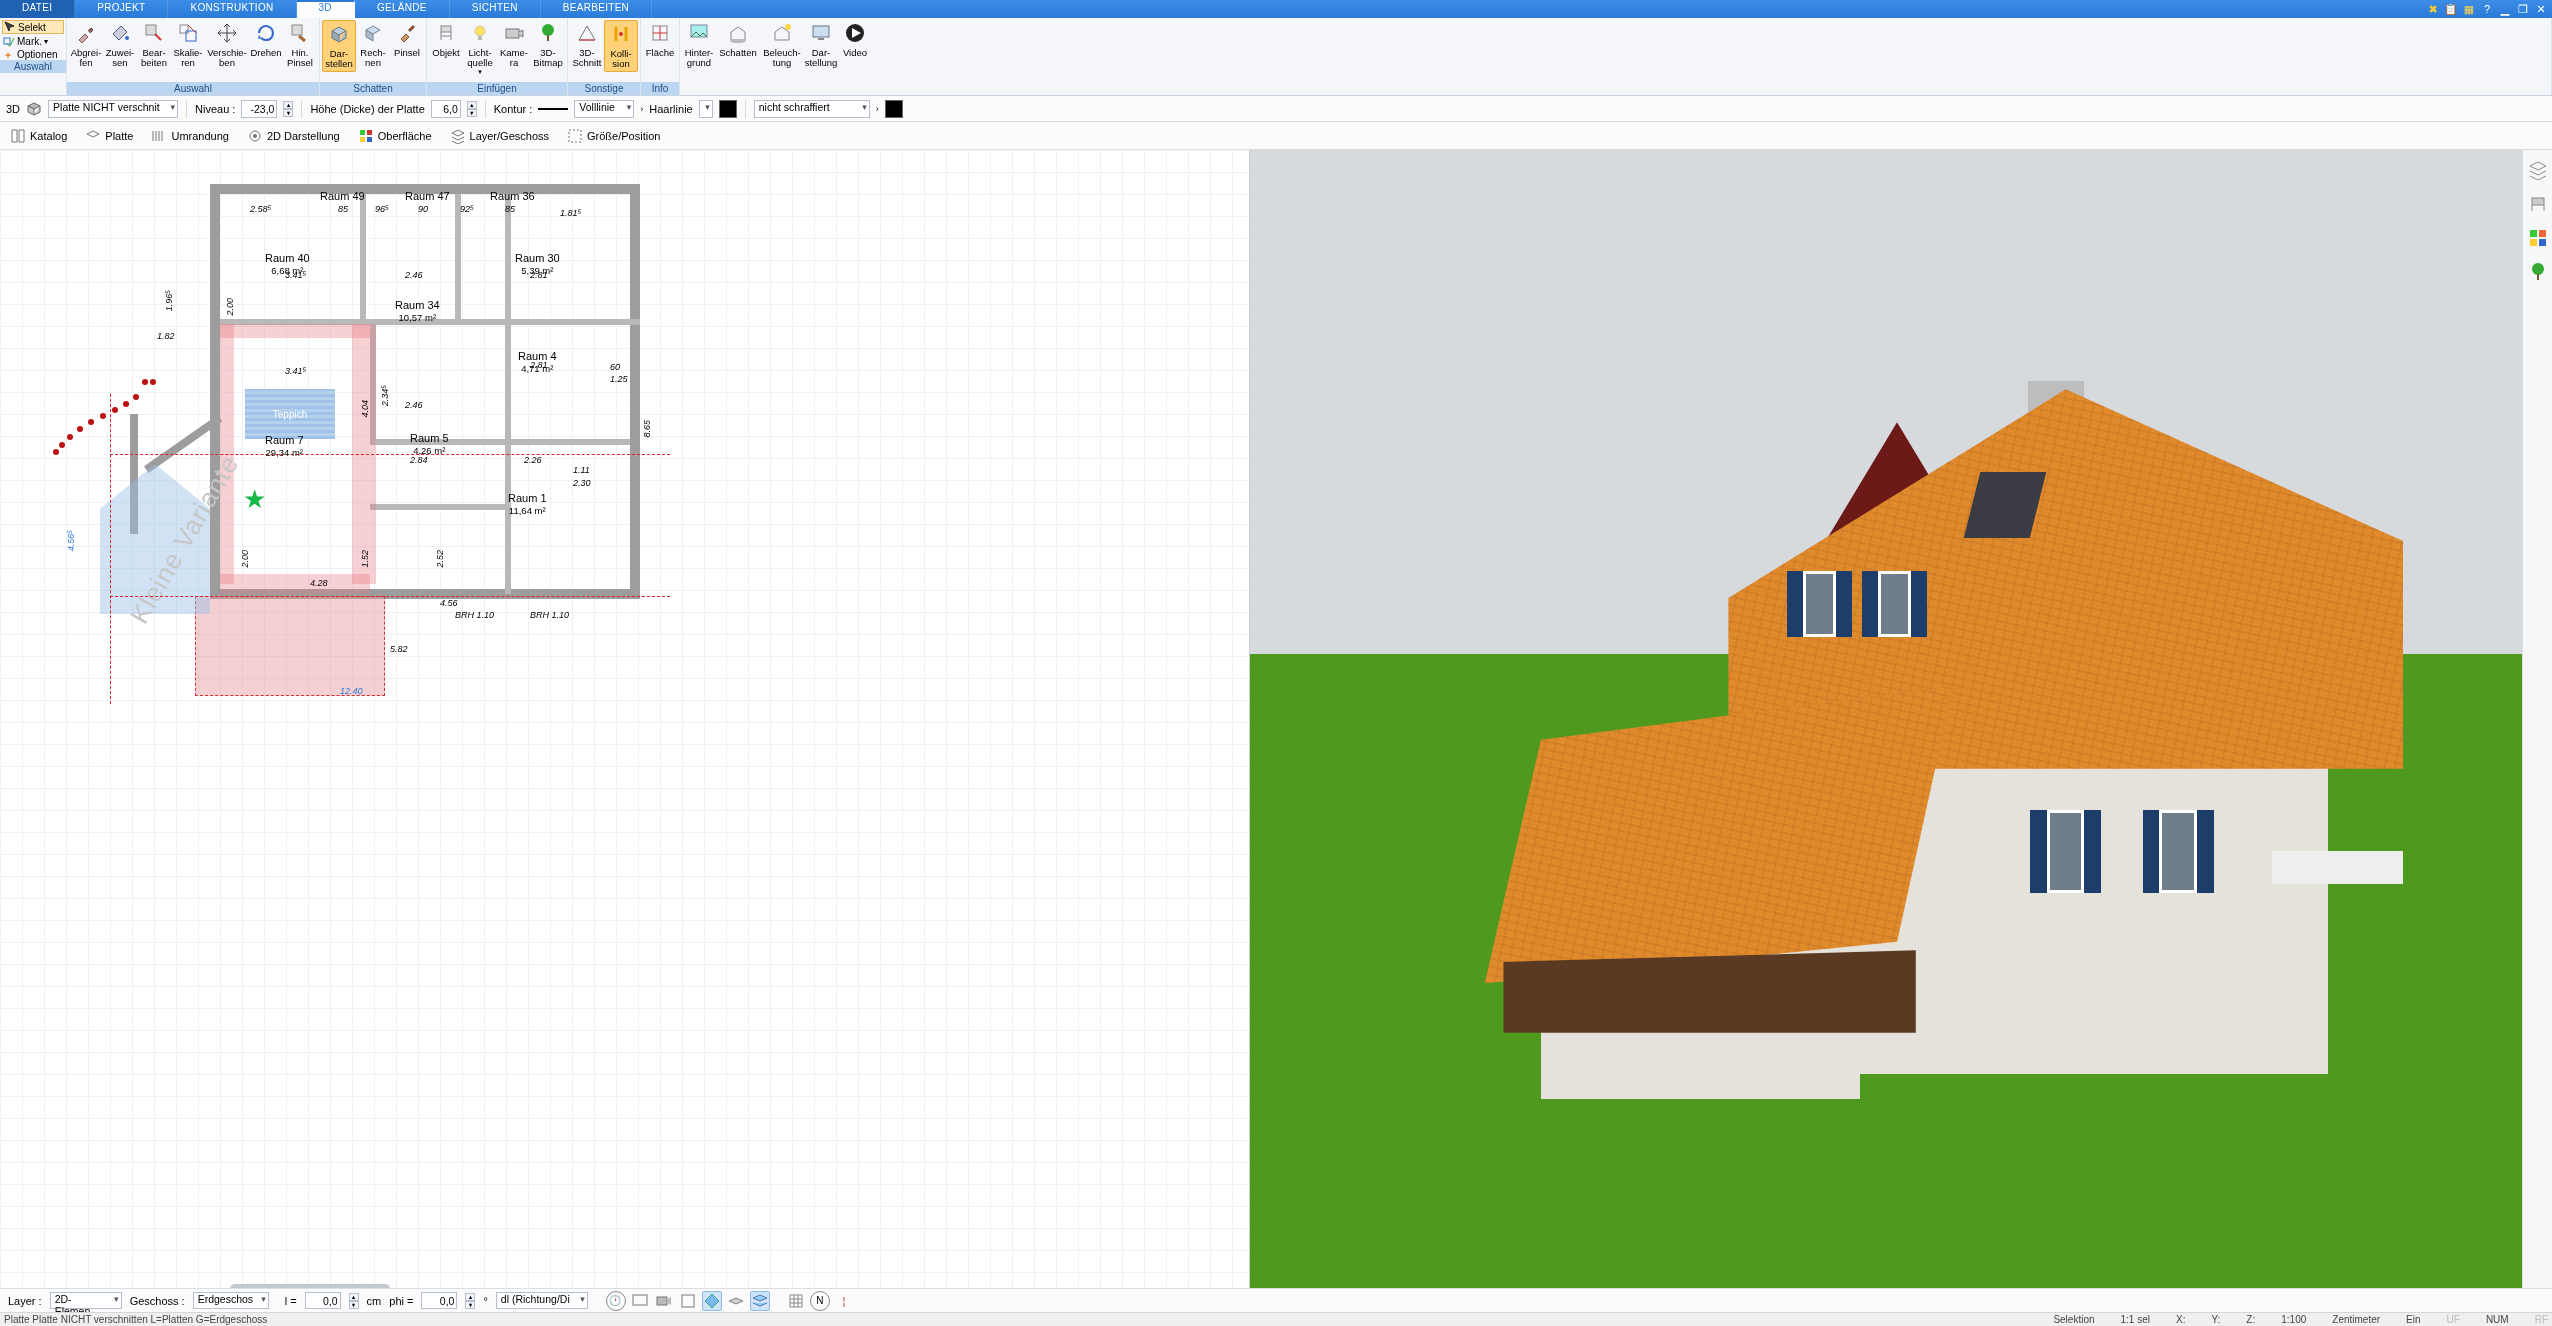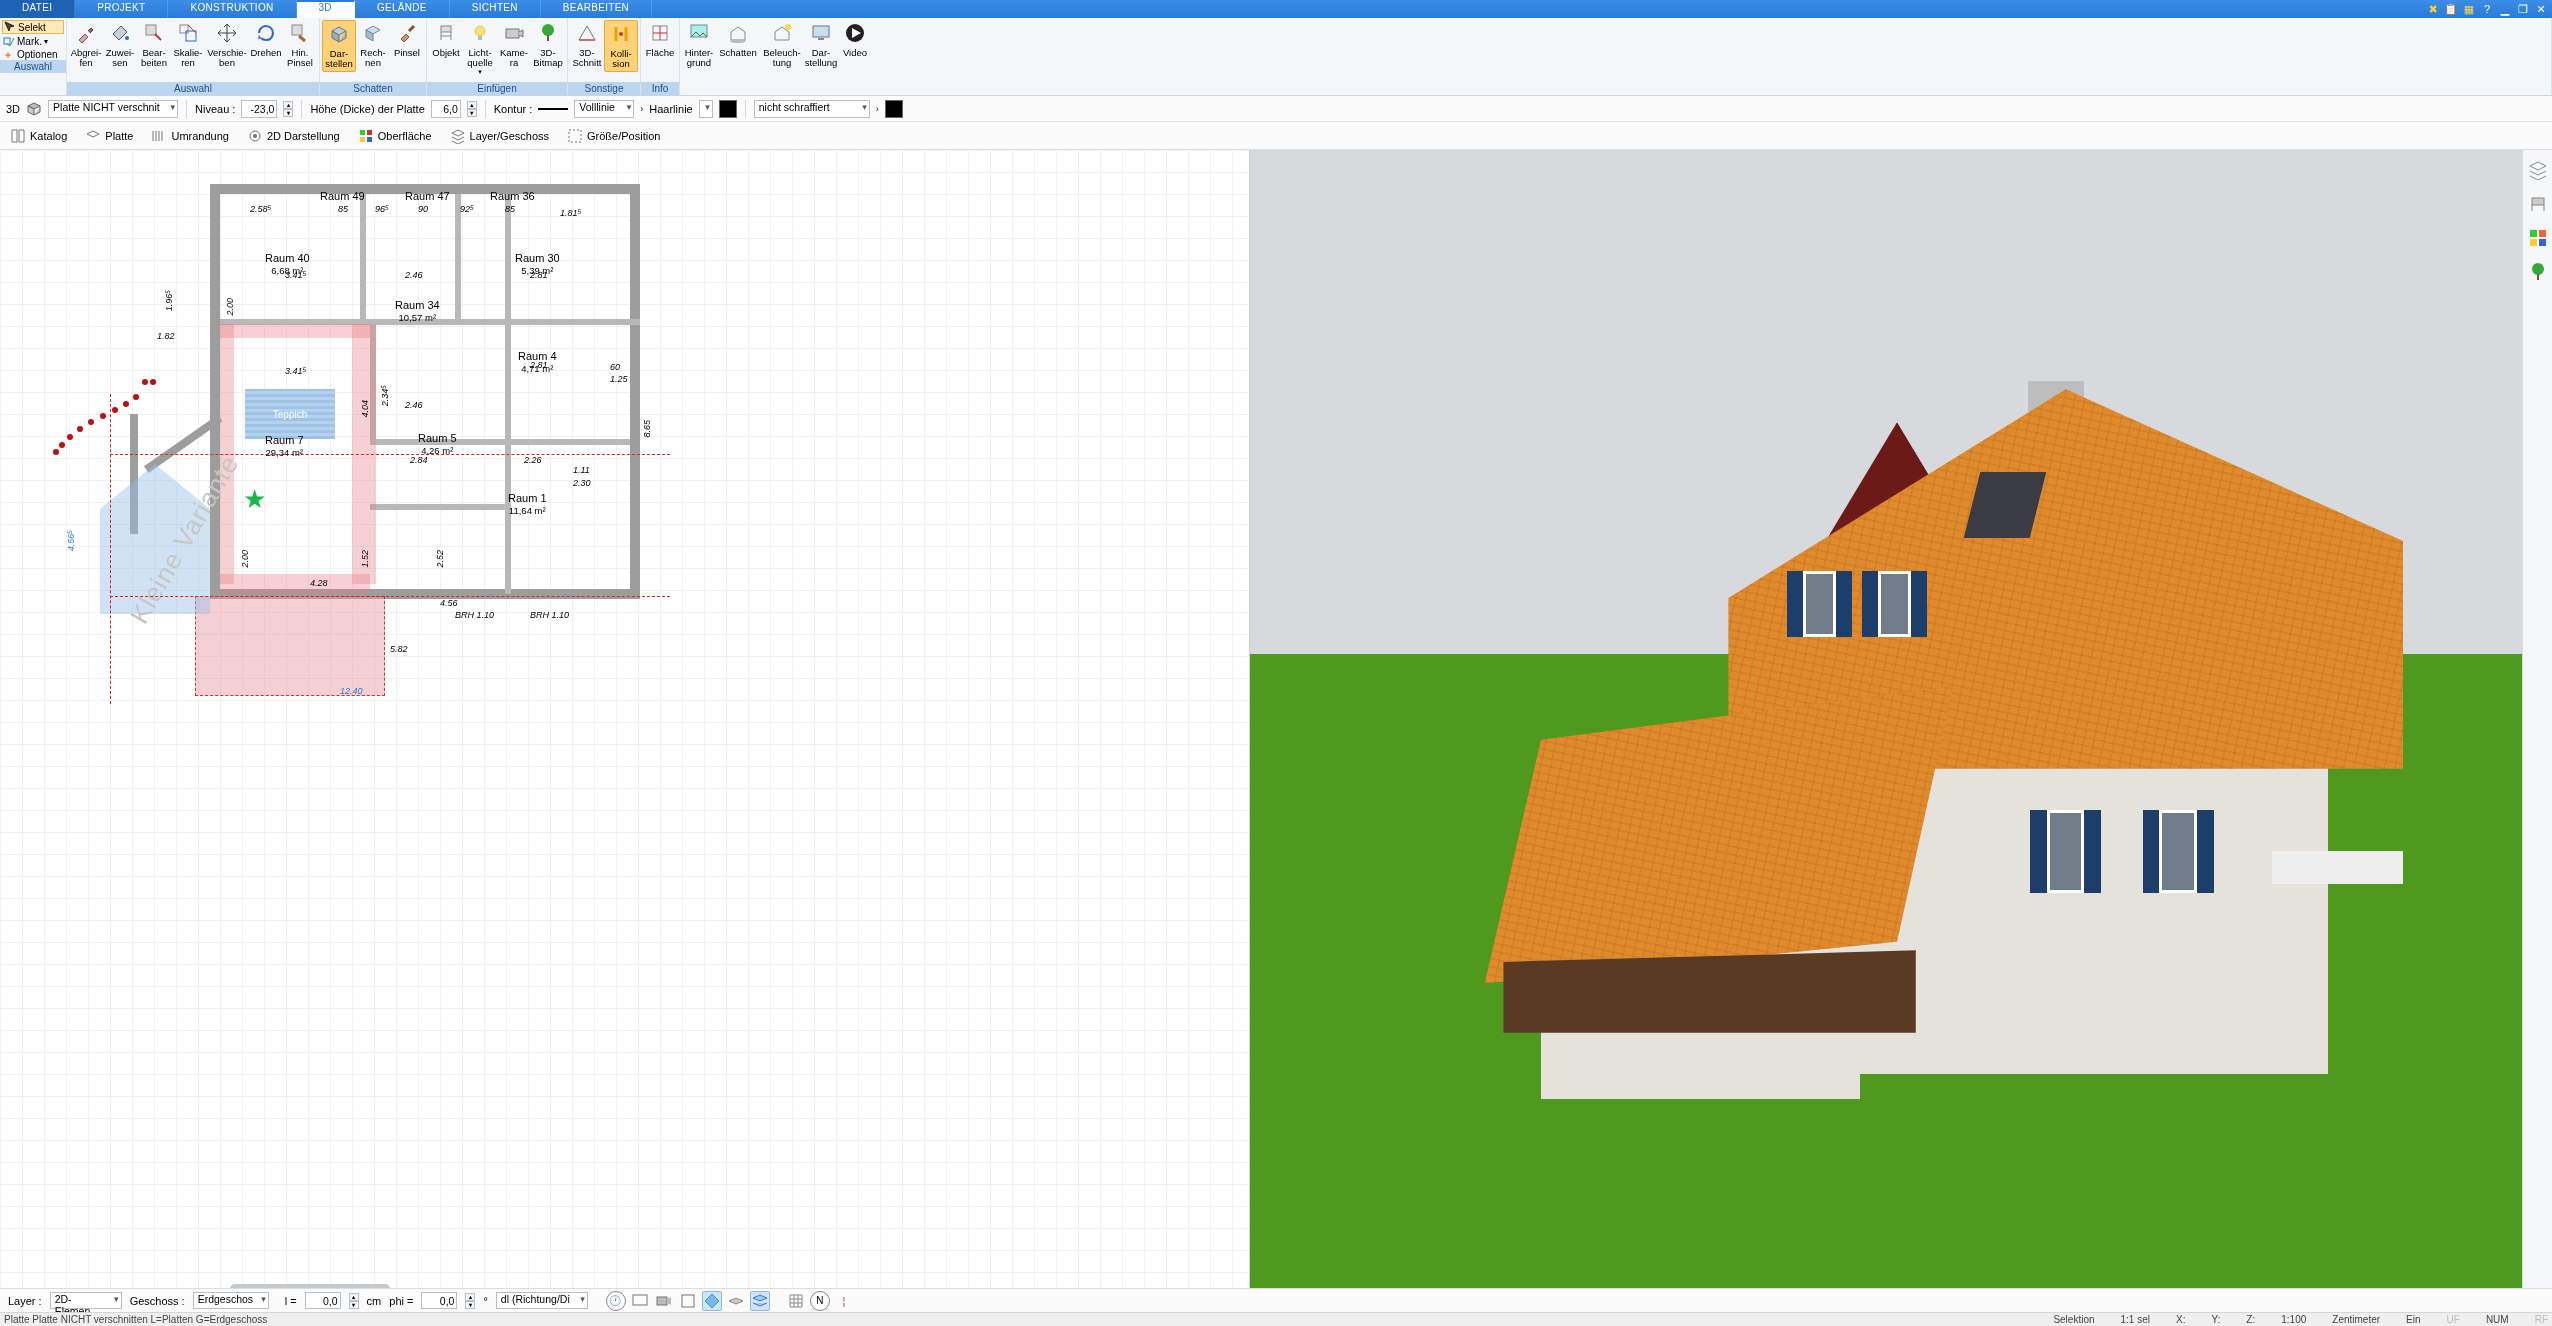--- a/index.html
+++ b/index.html
@@ -557,21 +557,21 @@
 
       <div class="star" style="left:183px;top:320px">★</div>
 
       <div class="roomlbl" style="left:260px;top:26px">Raum 49</div>
       <div class="roomlbl" style="left:345px;top:26px">Raum 47</div>
       <div class="roomlbl" style="left:430px;top:26px">Raum 36</div>
       <div class="roomlbl" style="left:205px;top:88px"><span>Raum 40</span><br><span class="sub">6,68 m²</span></div>
       <div class="roomlbl" style="left:335px;top:135px"><span>Raum 34</span><br><span class="sub">10,57 m²</span></div>
       <div class="roomlbl" style="left:455px;top:88px"><span>Raum 30</span><br><span class="sub">5,39 m²</span></div>
       <div class="roomlbl" style="left:458px;top:186px"><span>Raum 4</span><br><span class="sub">4,71 m²</span></div>
-      <div class="roomlbl" style="left:358px;top:268px"><span>Raum 5</span><br><span class="sub">4,26 m²</span></div>
+      <div class="roomlbl" style="left:350px;top:268px"><span>Raum 5</span><br><span class="sub">4,26 m²</span></div>
       <div class="roomlbl" style="left:448px;top:328px"><span>Raum 1</span><br><span class="sub">11,64 m²</span></div>
       <div class="roomlbl" style="left:205px;top:270px"><span>Raum 7</span><br><span class="sub">29,34 m²</span></div>
 
       <div class="dim" style="left:190px;top:4px">2.58⁵</div>
       <div class="dim" style="left:278px;top:4px">85</div>
       <div class="dim" style="left:315px;top:4px">96⁵</div>
       <div class="dim" style="left:358px;top:4px">90</div>
       <div class="dim" style="left:400px;top:4px">92⁵</div>
       <div class="dim" style="left:445px;top:4px">85</div>
       <div class="dim" style="left:500px;top:8px">1.81⁵</div>

